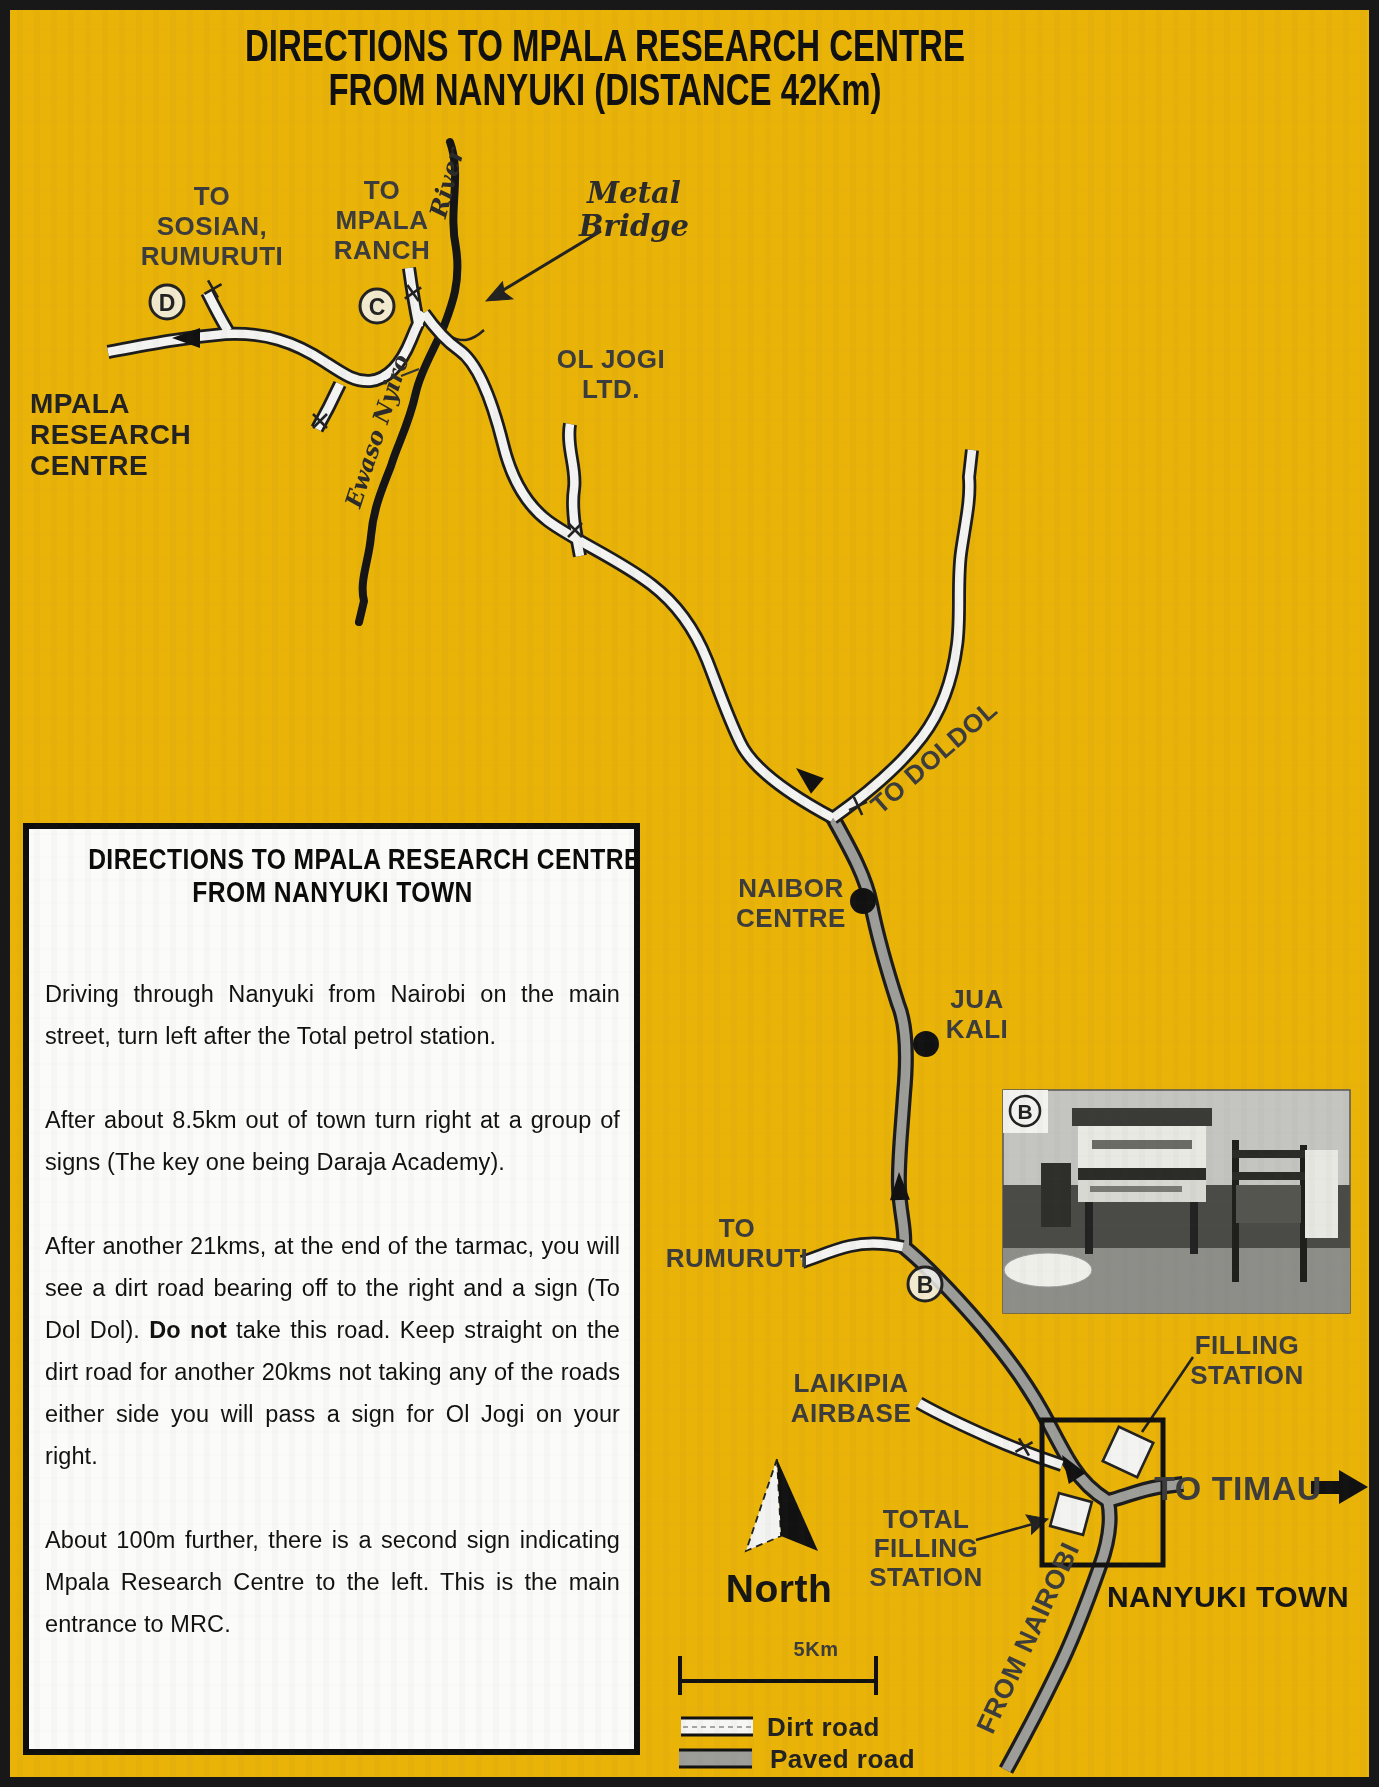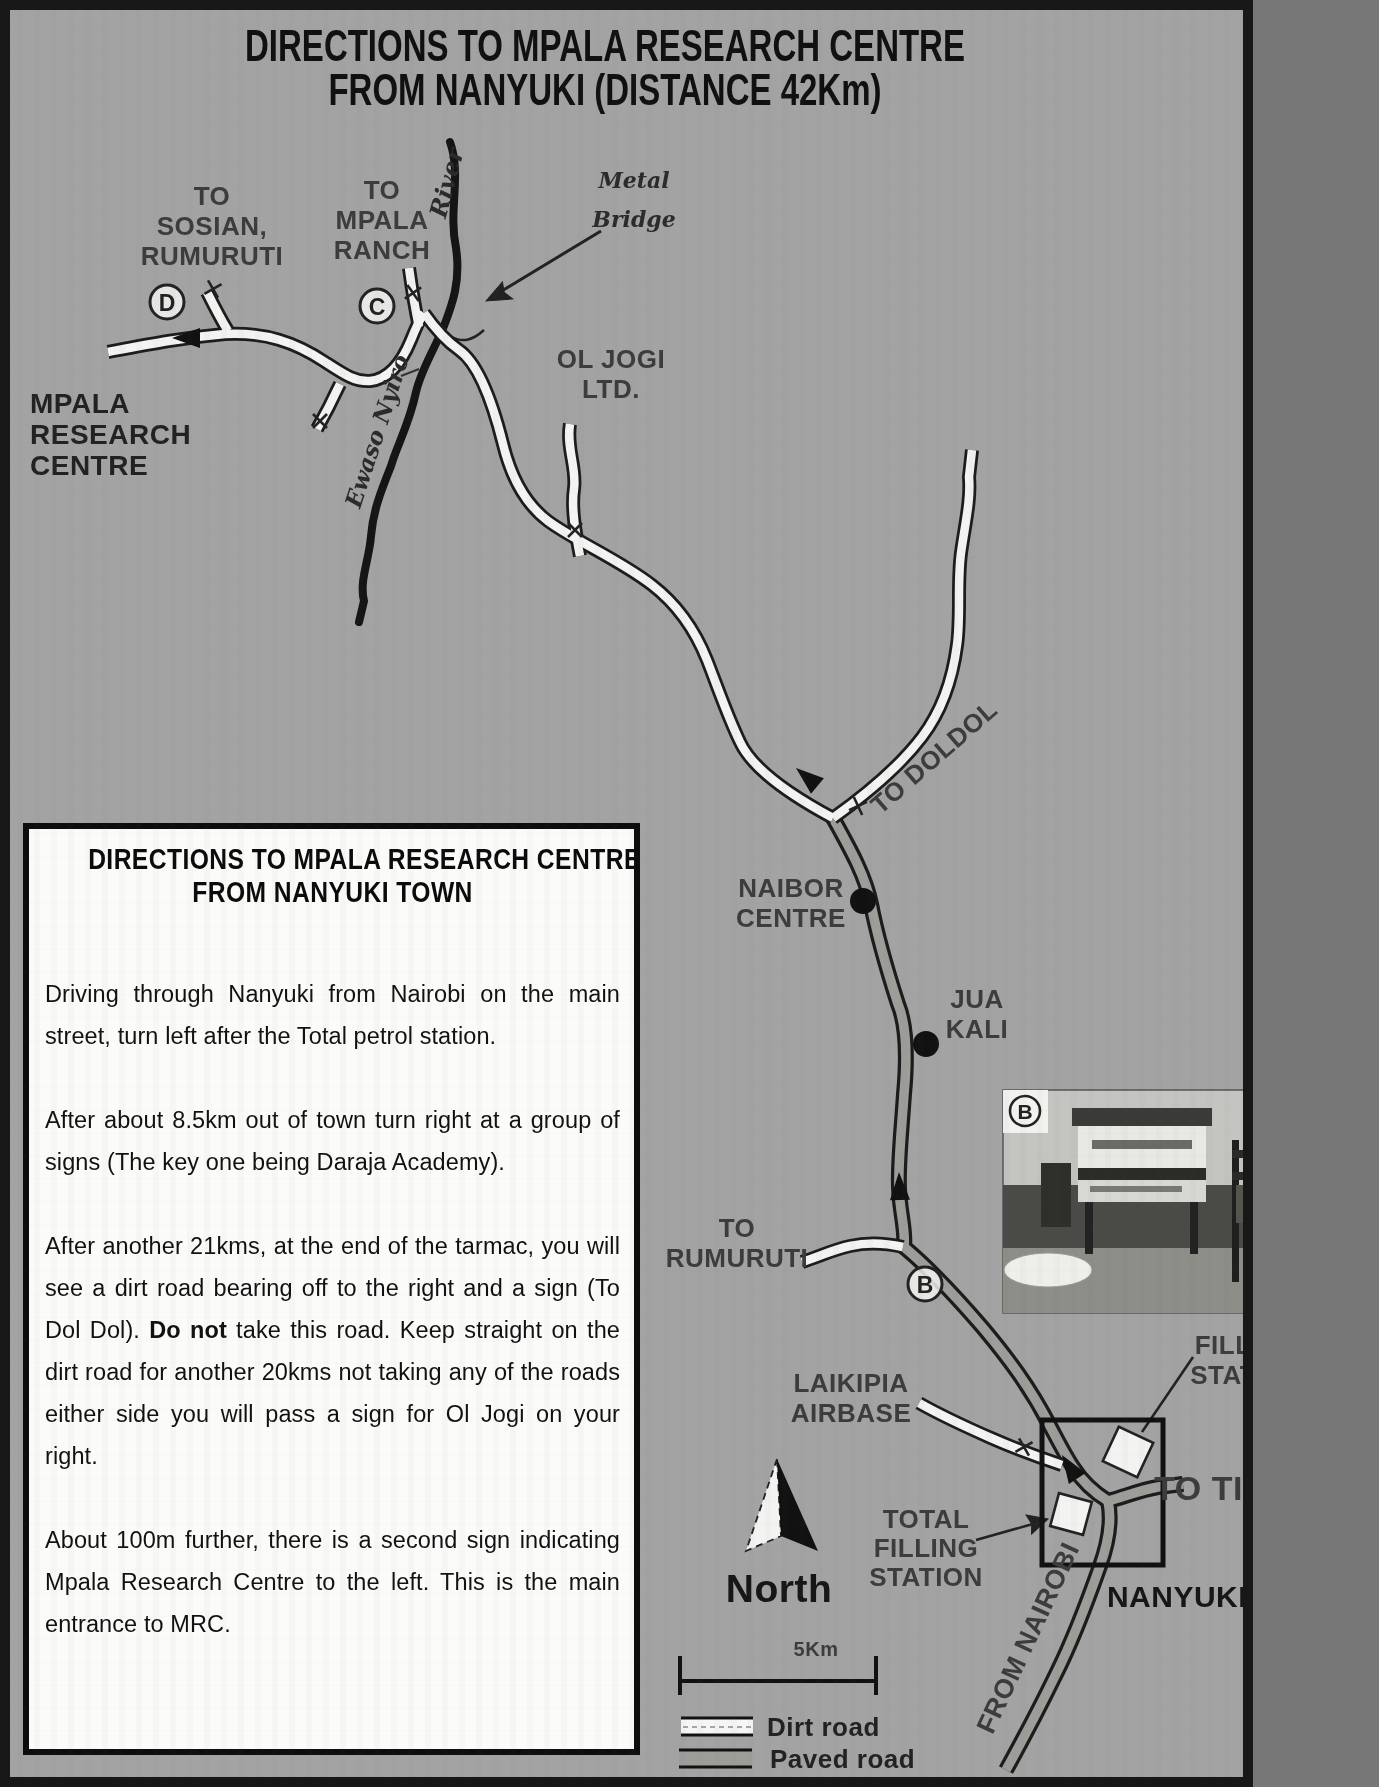--- a/index.html
+++ b/index.html
@@ -1,19 +1,19 @@
 <!DOCTYPE html>
 <html><head>
 <meta charset="utf-8">
 <style>
   html,body{margin:0;padding:0;background:#777;}
   #page{
     position:relative;
-    width:1253px;height:1787px;
-    background:#a3a3a3;
+    width:1379px;height:1787px;
+    background:#eab308;
     border:0;
     box-sizing:border-box;
     overflow:hidden;
     font-family:"Liberation Sans", sans-serif;
     color:#1a1a1a;
   }
   
   .frame-outer{position:absolute;inset:0;border:10px solid #181818;pointer-events:none;z-index:60;}
   .frame-inner{position:absolute;inset:5px;border:2px solid #2c2c2c;pointer-events:none;z-index:60;}
   
@@ -221,21 +221,21 @@
   <div class="title-line" style="top:46px">DIRECTIONS TO MPALA RESEARCH CENTRE</div>
   <div class="title-line" style="top:90px">FROM NANYUKI (DISTANCE 42Km)</div>
 
   <div class="lbl" style="left:212px;top:226px">TO
 SOSIAN,
 RUMURUTI</div>
   <div class="lbl" style="left:382px;top:220px">TO
 MPALA
 RANCH</div>
   <div class="lbl serif-it" style="left:447px;top:183px;font-size:24px;transform:translate(-50%,-50%) rotate(-75deg)">River</div>
-  <div class="lbl serif-it" style="left:634px;top:200px;font-size:22px;line-height:39px">Metal
+  <div class="lbl serif-it" style="left:634px;top:210px;font-size:29px;line-height:33px">Metal
 Bridge</div>
   <div class="lbl" style="left:611px;top:374px">OL JOGI
 LTD.</div>
   <div class="lbl" style="left:30px;top:388px;transform:none;text-align:left;font-size:28px;line-height:31px;color:#222;font-weight:800">MPALA
 RESEARCH
 CENTRE</div>
   <div class="lbl serif-it" style="left:377px;top:431px;font-size:23px;transform:translate(-50%,-50%) rotate(-72deg)">Ewaso Nyiro</div>
   <div class="lbl" style="left:934px;top:757px;transform:translate(-50%,-50%) rotate(-41deg);white-space:nowrap">TO DOLDOL</div>
   <div class="lbl" style="left:791px;top:903px">NAIBOR
 CENTRE</div>

